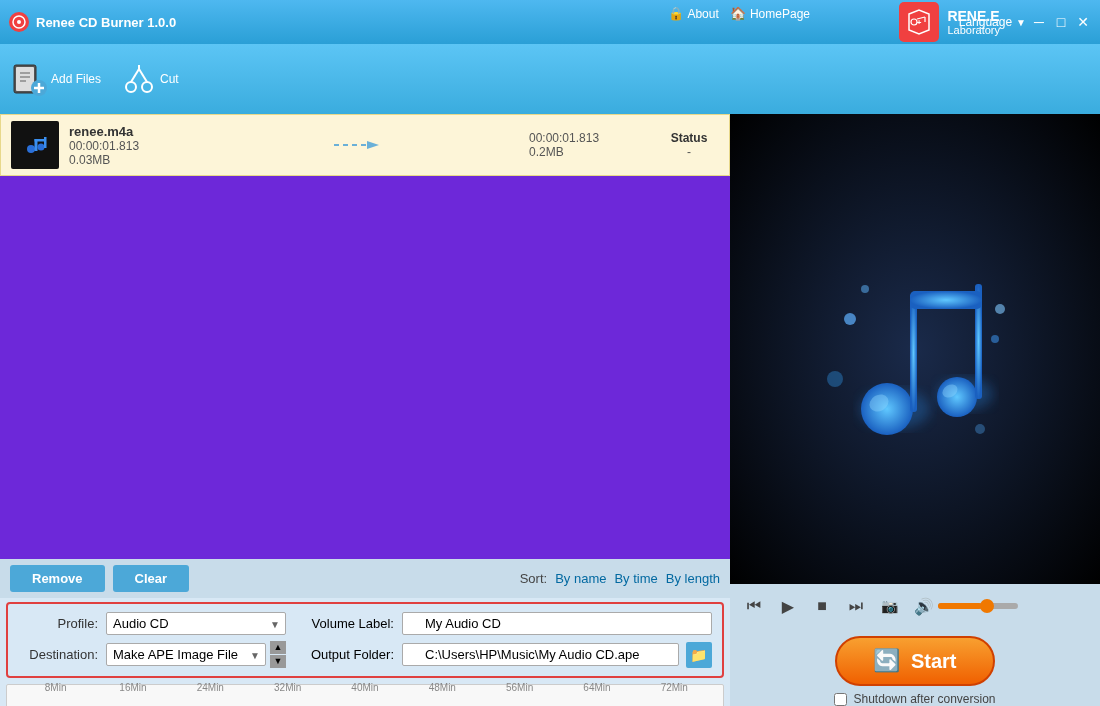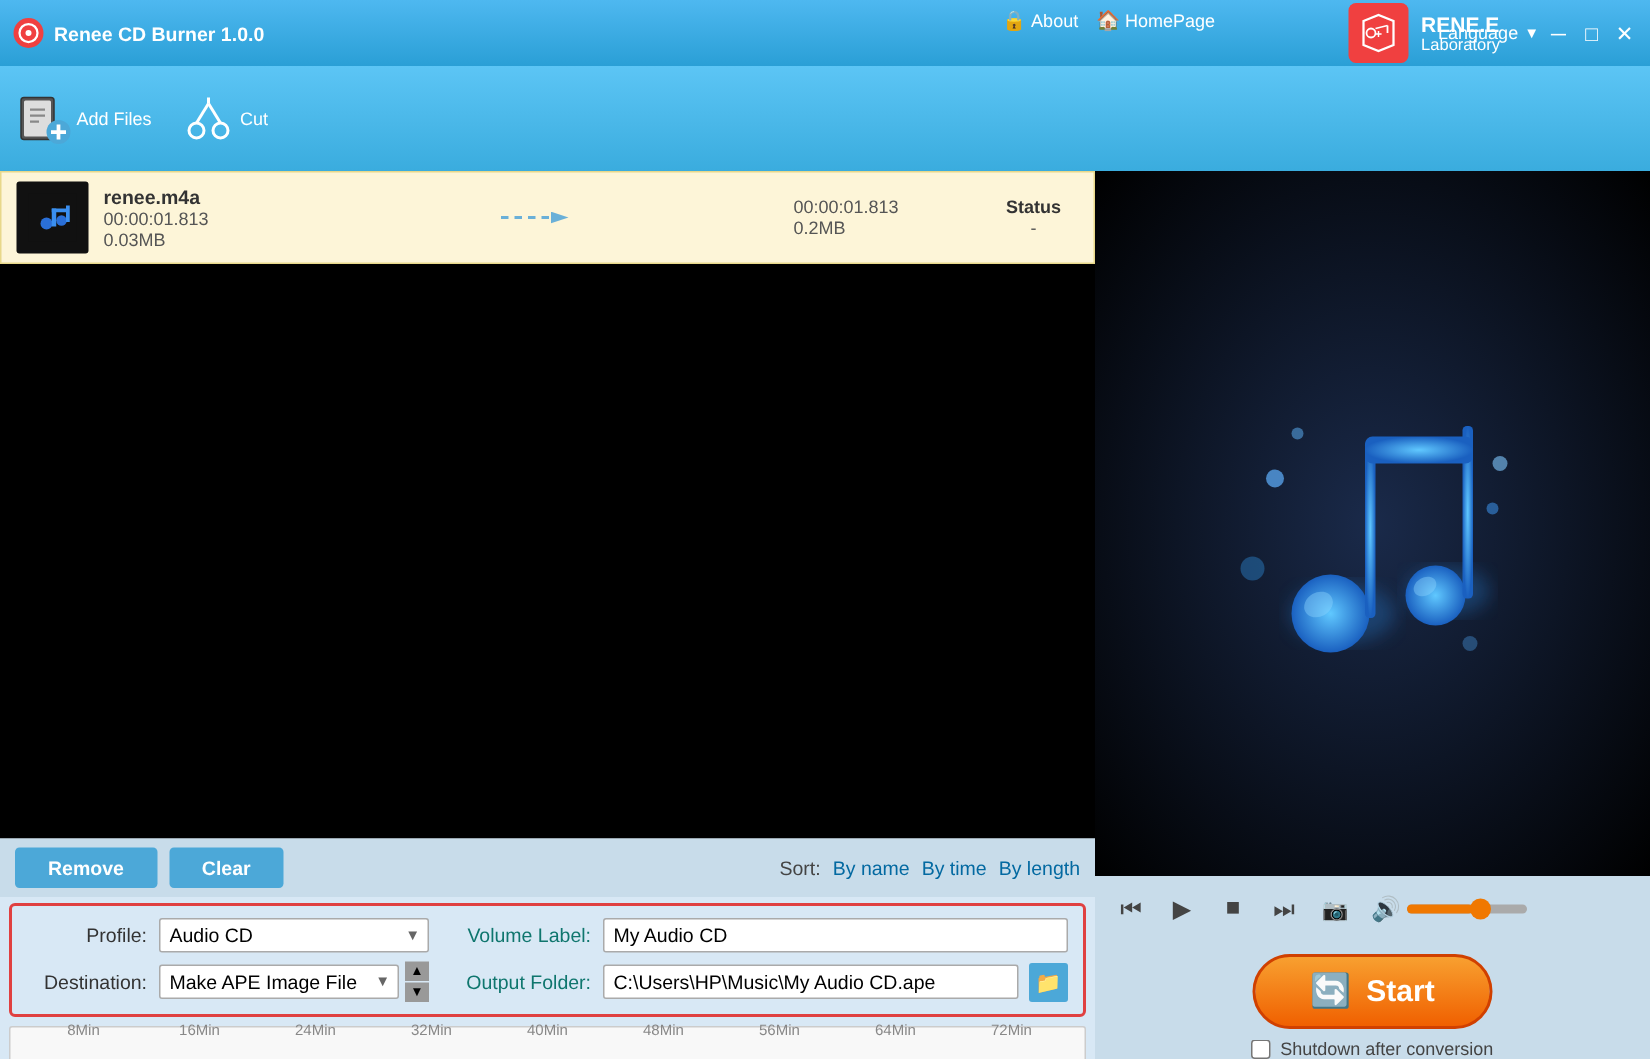--- a/index.html
+++ b/index.html
@@ -52,21 +52,21 @@
     .left-panel {
       flex: 0 0 730px;
       display: flex;
       flex-direction: column;
       background: #d8e8f5;
     }
 
     
     .file-list {
       flex: 1;
-      background: #000000;
+      background: #6d28d9;
       overflow-y: auto;
     }
     .file-row {
       display: flex;
       align-items: center;
       background: #fdf5d8;
       border: 1px solid #e8d88a;
       padding: 6px 10px;
       gap: 10px;
     }
@@ -131,24 +131,24 @@
     }
     .select-wrapper {
       position: relative; flex: 0 0 180px;
     }
     .select-wrapper select { width: 100%; }
     .select-arrow {
       position: absolute; right: 6px; top: 50%; transform: translateY(-50%);
       pointer-events: none; color: #666; font-size: 10px;
     }
     .settings-input {
-      flex: 1; padding: 3px 6px; border: 1px solid #aaa;
+      flex: 1; padding: 3px 22px; border: 1px solid #aaa;
       border-radius: 2px; font-size: 13px;
     }
-    .vol-label { width: 100px; text-align: right; font-size: 13px; color: #0f766e; }
+    .vol-label { width: 100px; text-align: right; font-size: 13px; color: #000000; }
     .dest-updown { display: flex; flex-direction: column; gap: 1px; }
     .dest-updown span {
       width: 16px; height: 14px; background: #aaa; display: block;
       text-align: center; line-height: 14px; font-size: 10px; cursor: pointer;
     }
     .output-wrapper { display: flex; gap: 7px; align-items: center; flex: 1; }
     .folder-btn {
       width: 26px; height: 26px; background: #4ca8d8; border: none;
       border-radius: 2px; color: white; cursor: pointer; font-size: 14px;
       display: flex; align-items: center; justify-content: center;

